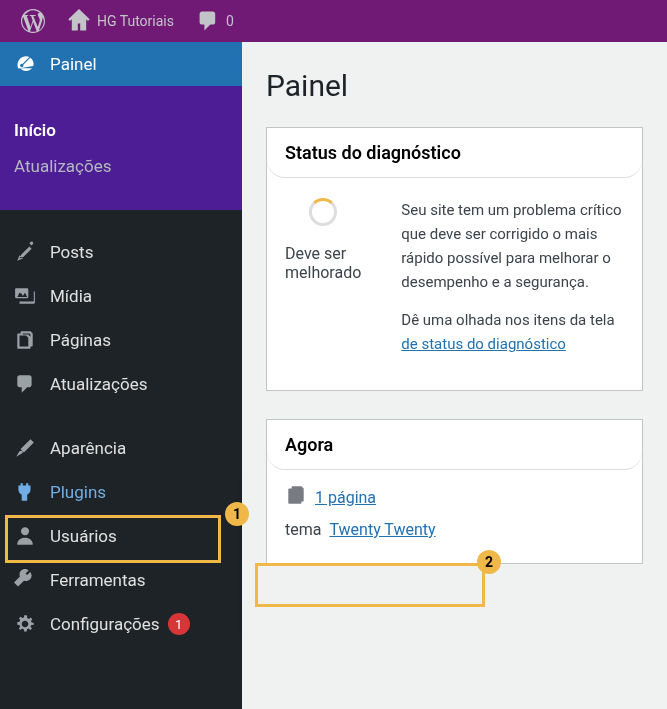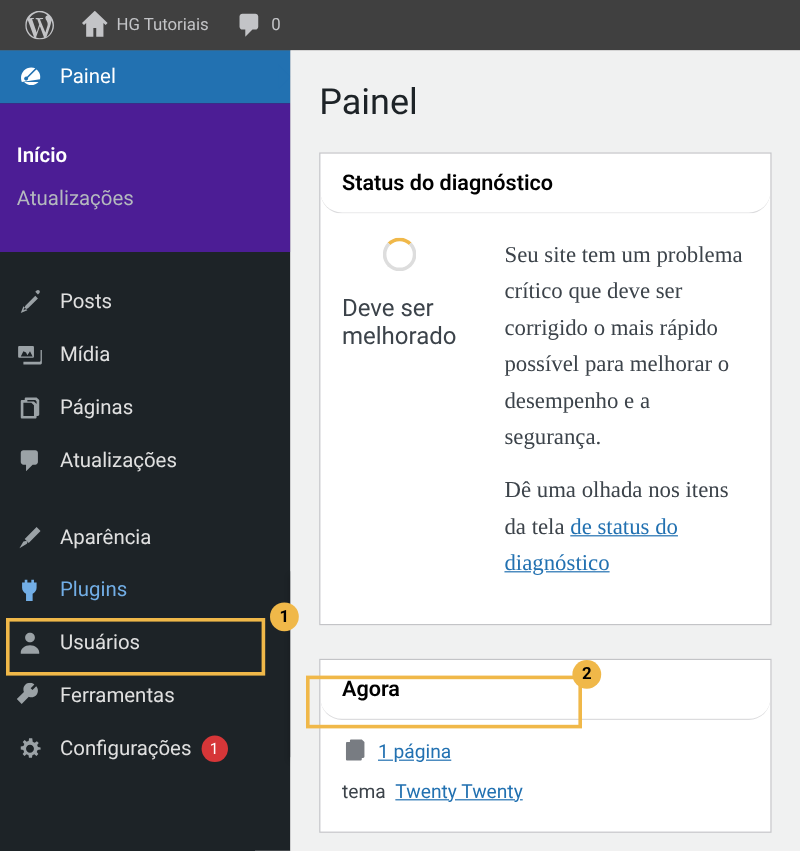--- a/index.html
+++ b/index.html
@@ -1,18 +1,18 @@
 <!DOCTYPE html>
 <html><head>
   <meta charset="utf-8">
   <style>
     * { margin: 0; padding: 0; box-sizing: border-box; }
     body { font-family: -apple-system, BlinkMacSystemFont, "Segoe UI", Roboto, sans-serif; background: #f1f1f1; overflow: hidden; width: 667px; height: 709px; }
     
-    .adminbar { background: #404040; height: 42px; display: flex; align-items: center; padding: 0 10px; color: #c3c4c7; font-size: 14px; }
+    .adminbar { background: #701a75; height: 42px; display: flex; align-items: center; padding: 0 10px; color: #c3c4c7; font-size: 14px; }
     .adminbar-item { display: flex; align-items: center; gap: 6px; padding: 0 11px; height: 100%; cursor: pointer; }
     .adminbar .icon { display: inline-flex; }
     
     .sidebar { position: absolute; left: 0; top: 42px; width: 242px; background: #1d2327; height: 667px; }
     .menu-item { display: flex; align-items: center; padding: 11px 14px; color: #e0e0e0; font-size: 17px; cursor: pointer; position: relative; }
     .menu-item.current { background: #2271b1; color: #fff; }
     .menu-item.current::after { content: ''; position: absolute; right: -10px; top: 50%; transform: translateY(-50%); border: 10px solid transparent; border-left-color: #2271b1; }
     .menu-item.open { color: #72aee6; }
     .menu-item .icon { width: 26px; display: inline-flex; color: rgba(240,246,252,0.6); }
     .menu-item.current .icon, .menu-item.open .icon { color: inherit; }
@@ -32,22 +32,22 @@
     .content { position: absolute; left: 242px; top: 42px; right: 0; padding: 26px 24px; background: #f0f1f1; height: 667px; }
     .page-title { font-size: 30px; font-weight: 400; color: #1d2327; margin-bottom: 24px; }
     
     .postbox { background: #fff; border: 1px solid #c3c4c7; margin-bottom: 28px; }
     .postbox h2 { font-size: 18px; font-weight: 600; padding: 14px 18px; border-bottom: 1px solid #dcdcde; border-radius: 18px; }
     .postbox-body { padding: 20px 18px; }
     
     .health { display: flex; gap: 40px; }
     .health-gauge { display: flex; flex-direction: column; align-items: center; gap: 18px; }
     .spinner { width: 28px; height: 28px; border: 3px solid #ddd; border-top-color: #f0b849; border-radius: 50%; }
-    .health-label { font-size: 20px; color: #3c434a; }
-    .health-text { font-size: 19px; line-height: 1.6; color: #3c434a; font-family: Liberation Serif, serif; }
+    .health-label { font-size: 16px; color: #3c434a; }
+    .health-text { font-size: 15px; line-height: 1.6; color: #3c434a; }
     .health-text p { margin-bottom: 14px; }
     .link { color: #2271b1; text-decoration: underline; cursor: pointer; }
     
     .ataglance { padding: 14px 18px; font-size: 16px; color: #2271b1; }
     .ataglance .row { display: flex; align-items: center; gap: 8px; margin-bottom: 10px; }
     .theme-row { color: #3c434a; }
     
     .highlight-box { position: absolute; border: 3px solid #f0b849; pointer-events: none; }
     .hb1 { left: 5px; top: 515px; width: 216px; height: 48px; }
     .hb2 { left: 255px; top: 563px; width: 230px; height: 44px; }

